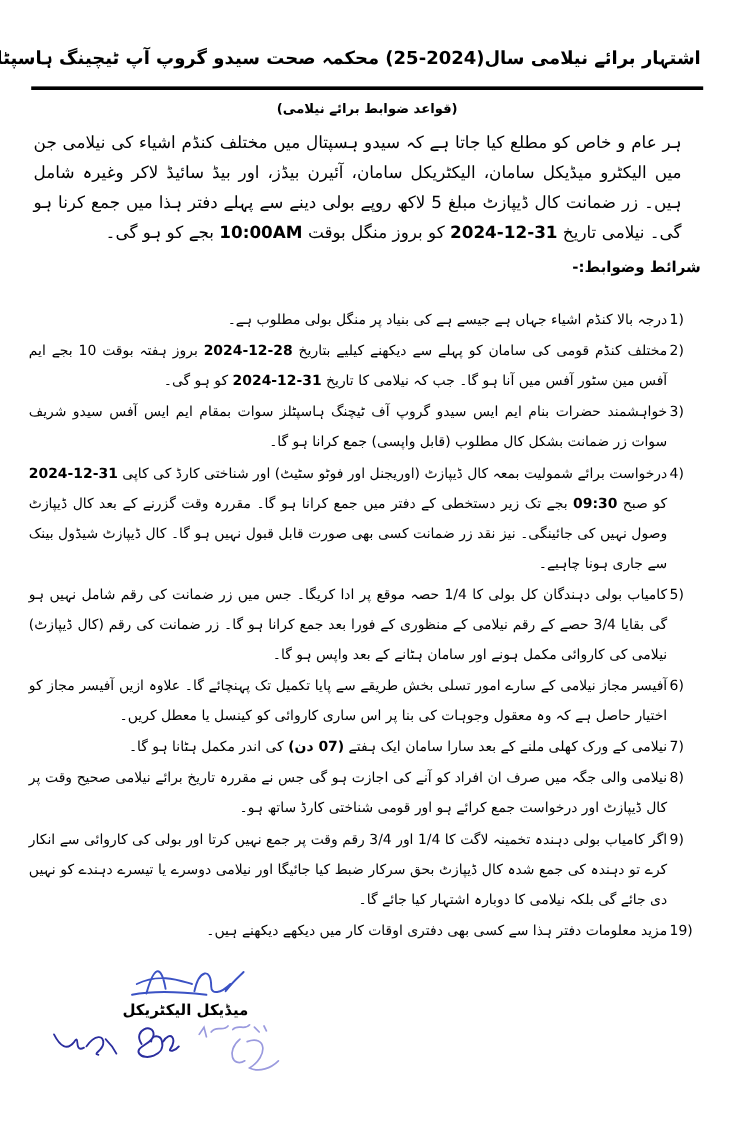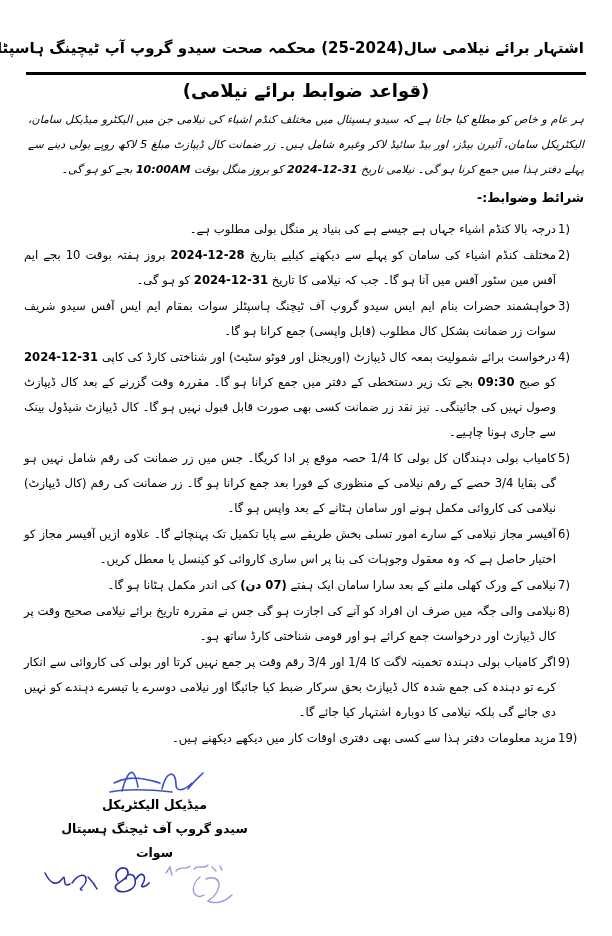--- a/index.html
+++ b/index.html
@@ -11,29 +11,29 @@
   }
   .page{padding:24px 24px 0 24px;box-sizing:border-box;width:612px;height:936px;}
   .title{
     direction:rtl;text-align:center;
     font-weight:bold;font-size:15px;line-height:40px;
     margin:4px 4px 0 4px;white-space:nowrap;
   }
   .rule{border:none;border-top:3px solid #000;margin:4px 2px 6px 2px;}
   .subtitle{
     direction:rtl;text-align:center;
-    font-weight:bold;font-size:18px;line-height:20px;margin-bottom:6px;
+    font-weight:bold;font-size:11px;line-height:20px;margin-bottom:6px;
   }
   .intro{
     direction:rtl;text-align:justify;
-    font-size:11px;line-height:25px;margin:0 4px 4px 4px;font-style:italic;
+    font-size:14px;line-height:25px;margin:0 20px 4px 4px;
   }
   .terms-heading{
     direction:rtl;font-weight:bold;font-size:12.5px;
-    margin:8px 4px 12px 4px;
+    margin:8px 4px 24px 4px;
   }
   ol.terms{list-style:none;margin:0;padding:0 4px 0 0;direction:rtl;}
   .term{
     display:flex;direction:rtl;
     font-size:11.6px;line-height:25px;margin-bottom:1px;
   }
   .term .num{
     flex:0 0 26px;direction:ltr;unicode-bidi:isolate;
     text-align:left;padding-left:2px;
   }
@@ -65,21 +65,21 @@
 
   <div class="terms-heading">شرائط وضوابط:-</div>
 
   <ol class="terms" id="terms">
       <li class="term">
         <span class="num">1)</span>
         <span class="txt"><span>درجہ بالا کنڈم اشیاء جہاں ہے جیسے ہے کی بنیاد پر منگل بولی مطلوب ہے۔</span></span>
       </li>
       <li class="term">
         <span class="num">2)</span>
-        <span class="txt"><span>مختلف کنڈم اشیاء کی سامان کو پہلے سے دیکھنے کیلیے بتاریخ </span><span class="b">28-12-2024</span><span> بروز ہفتہ بوقت 10 بجے ایم آفس مین سٹور آفس میں آنا ہو گا۔ جب کہ نیلامی کا تاریخ </span><span class="b">31-12-2024</span><span> کو ہو گی۔</span></span>
+        <span class="txt"><span>مختلف کنڈم قومی کی سامان کو پہلے سے دیکھنے کیلیے بتاریخ </span><span class="b">28-12-2024</span><span> بروز ہفتہ بوقت 10 بجے ایم آفس مین سٹور آفس میں آنا ہو گا۔ جب کہ نیلامی کا تاریخ </span><span class="b">31-12-2024</span><span> کو ہو گی۔</span></span>
       </li>
       <li class="term">
         <span class="num">3)</span>
         <span class="txt"><span>خواہشمند حضرات بنام ایم ایس سیدو گروپ آف ٹیچنگ ہاسپٹلز سوات بمقام ایم ایس آفس سیدو شریف سوات زر ضمانت بشکل کال مطلوب (قابل واپسی) جمع کرانا ہو گا۔</span></span>
       </li>
       <li class="term">
         <span class="num">4)</span>
         <span class="txt"><span>درخواست برائے شمولیت بمعہ کال ڈیپازٹ (اوریجنل اور فوٹو سٹیٹ) اور شناختی کارڈ کی کاپی </span><span class="b">31-12-2024</span><span> کو صبح </span><span class="b">09:30</span><span> بجے تک زیر دستخطی کے دفتر میں جمع کرانا ہو گا۔ مقررہ وقت گزرنے کے بعد کال ڈیپازٹ وصول نہیں کی جائینگی۔ نیز نقد زر ضمانت کسی بھی صورت قابل قبول نہیں ہو گا۔ کال ڈیپازٹ شیڈول بینک سے جاری ہونا چاہیے۔</span></span>
       </li>
       <li class="term">
@@ -110,21 +110,20 @@
 
   <div class="sig-block">
     <svg class="sig-svg" width="110" height="36" viewBox="0 0 110 36">
       <g fill="none" stroke="#3b52c4" stroke-width="1.6" stroke-linecap="round">
         <path d="M22 30 C28 8, 34 4, 38 26 M14 22 C34 12, 52 20, 60 22"></path>
         <path d="M62 28 C66 10, 76 8, 76 24 C76 31, 84 30, 92 22 M88 28 C94 20, 99 16, 103 12"></path>
         <path d="M10 31 C30 27, 55 29, 72 31"></path>
       </g>
     </svg>
     <div class="sig-line">میڈیکل الیکٹریکل</div>
-    <div class="sig-line">سیدو گروپ آف ٹیچنگ ہسپتال سوات</div>
 
     <div class="scribbles">
       <svg class="scrawl s1" width="58" height="28" viewBox="0 0 58 28">
         <g fill="none" stroke="#2b2e9e" stroke-width="1.5" stroke-linecap="round">
           <path d="M3 8 C8 18, 14 22, 20 14 C25 7, 19 24, 28 19"></path>
           <path d="M30 18 C37 8, 45 8, 44 16 C43 22, 35 24, 40 25 M46 12 C50 16, 53 20, 55 24"></path>
         </g>
       </svg>
       <svg class="scrawl s2" width="46" height="32" viewBox="0 0 46 32">
         <g fill="none" stroke="#2b2e9e" stroke-width="1.6" stroke-linecap="round">

